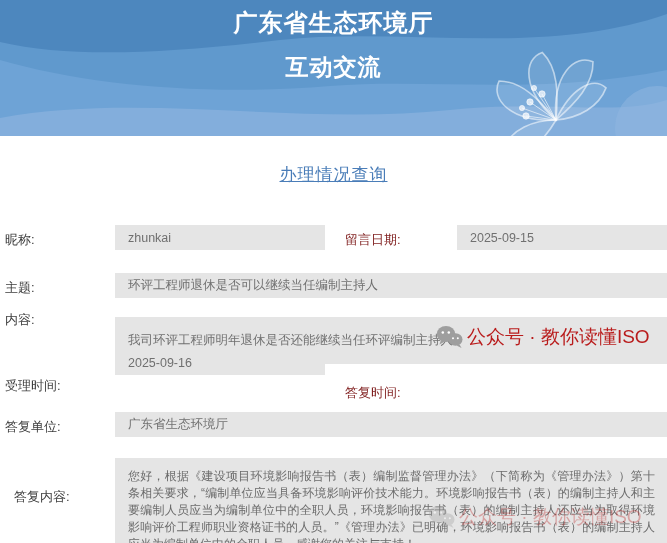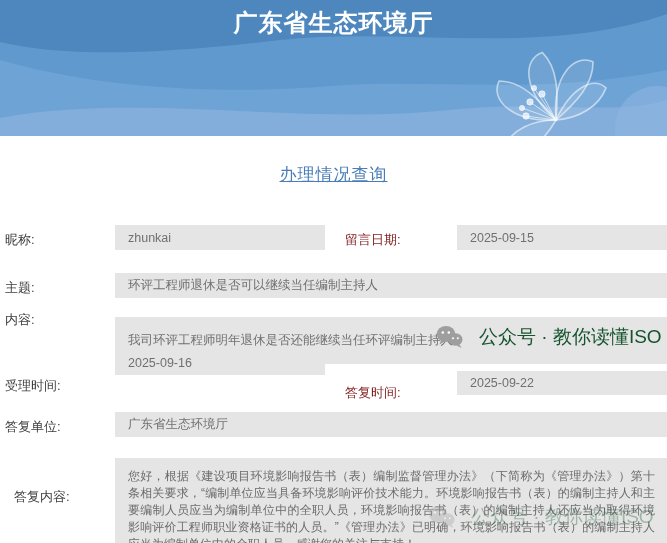--- a/index.html
+++ b/index.html
@@ -61,22 +61,22 @@
   .r4-b2 { top:371px; left:457px; width:210px; height:24px; }
 
   .r5-l  { top:418px; }
   .r5-b  { top:412px; left:115px; width:552px; height:25px; }
 
   .r6-l  { top:488px;margin-left:9px; }
   .r6-b  { top:458px; left:115px; width:552px; height:100px; }
 
   
   .watermark {
-    position:absolute; display:flex; align-items:center; gap:16px;
-    color:#14532d; font-size:19px; white-space:nowrap; z-index:5;
+    position:absolute; display:flex; align-items:center; gap:4px;
+    color:#b91c1c; font-size:19px; white-space:nowrap; z-index:5;
     pointer-events:none;
   }
   .wm-1 { top:324px; left:436px; }
   .wm-2 { top:504px; left:428px; opacity:0.33; }
   .wm-icon { flex:0 0 auto; display:block; }
 </style>
 </head>
 <body>
 
 <div class="page">
@@ -109,40 +109,40 @@
             <circle cx="-30" cy="-4" r="3.2"></circle>
           <line x1="0" y1="0" x2="-22" y2="-32"></line>
             <circle cx="-22" cy="-32" r="2.6"></circle>
           <line x1="0" y1="0" x2="-34" y2="-12"></line>
             <circle cx="-34" cy="-12" r="2.6"></circle>
         </g>
       </g>
     </svg>
     <div class="banner-titles">
       <div class="banner-title1">广东省生态环境厅</div>
+      <div class="banner-title2">互动交流</div>
     </div>
   </div>
 
   <div class="page-title">办理情况查询</div>
 
   <div class="f-label r1-l">昵称:</div>
   <div class="f-box r1-b1">zhunkai</div>
   <div class="f-label2 r1-l2">留言日期:</div>
   <div class="f-box r1-b2">2025-09-15</div>
 
   <div class="f-label r2-l">主题:</div>
   <div class="f-box r2-b">环评工程师退休是否可以继续当任编制主持人</div>
 
   <div class="f-label r3-l">内容:</div>
   <div class="f-box r3-b">我司环评工程师明年退休是否还能继续当任环评编制主持人</div>
 
   <div class="f-label r4-l">受理时间:</div>
   <div class="f-box r4-b1">2025-09-16</div>
   <div class="f-label2 r4-l2">答复时间:</div>
-  <div class="f-box r4-b2">2025-09-22</div>
 
   <div class="f-label r5-l">答复单位:</div>
   <div class="f-box r5-b">广东省生态环境厅</div>
 
   <div class="f-label r6-l">答复内容:</div>
   <div class="f-box multiline r6-b">您好，根据《建设项目环境影响报告书（表）编制监督管理办法》（下简称为《管理办法》）第十条相关要求，“编制单位应当具备环境影响评价技术能力。环境影响报告书（表）的编制主持人和主要编制人员应当为编制单位中的全职人员，环境影响报告书（表）的编制主持人还应当为取得环境影响评价工程师职业资格证书的人员。”《管理办法》已明确，环境影响报告书（表）的编制主持人应当为编制单位中的全职人员。感谢您的关注与支持！</div>
 
   <div class="watermark wm-1">
     <svg class="wm-icon" width="27" height="24" viewBox="0 0 27 24">
       <ellipse cx="10" cy="9" rx="9.2" ry="8" fill="#9e9e9e"></ellipse>

